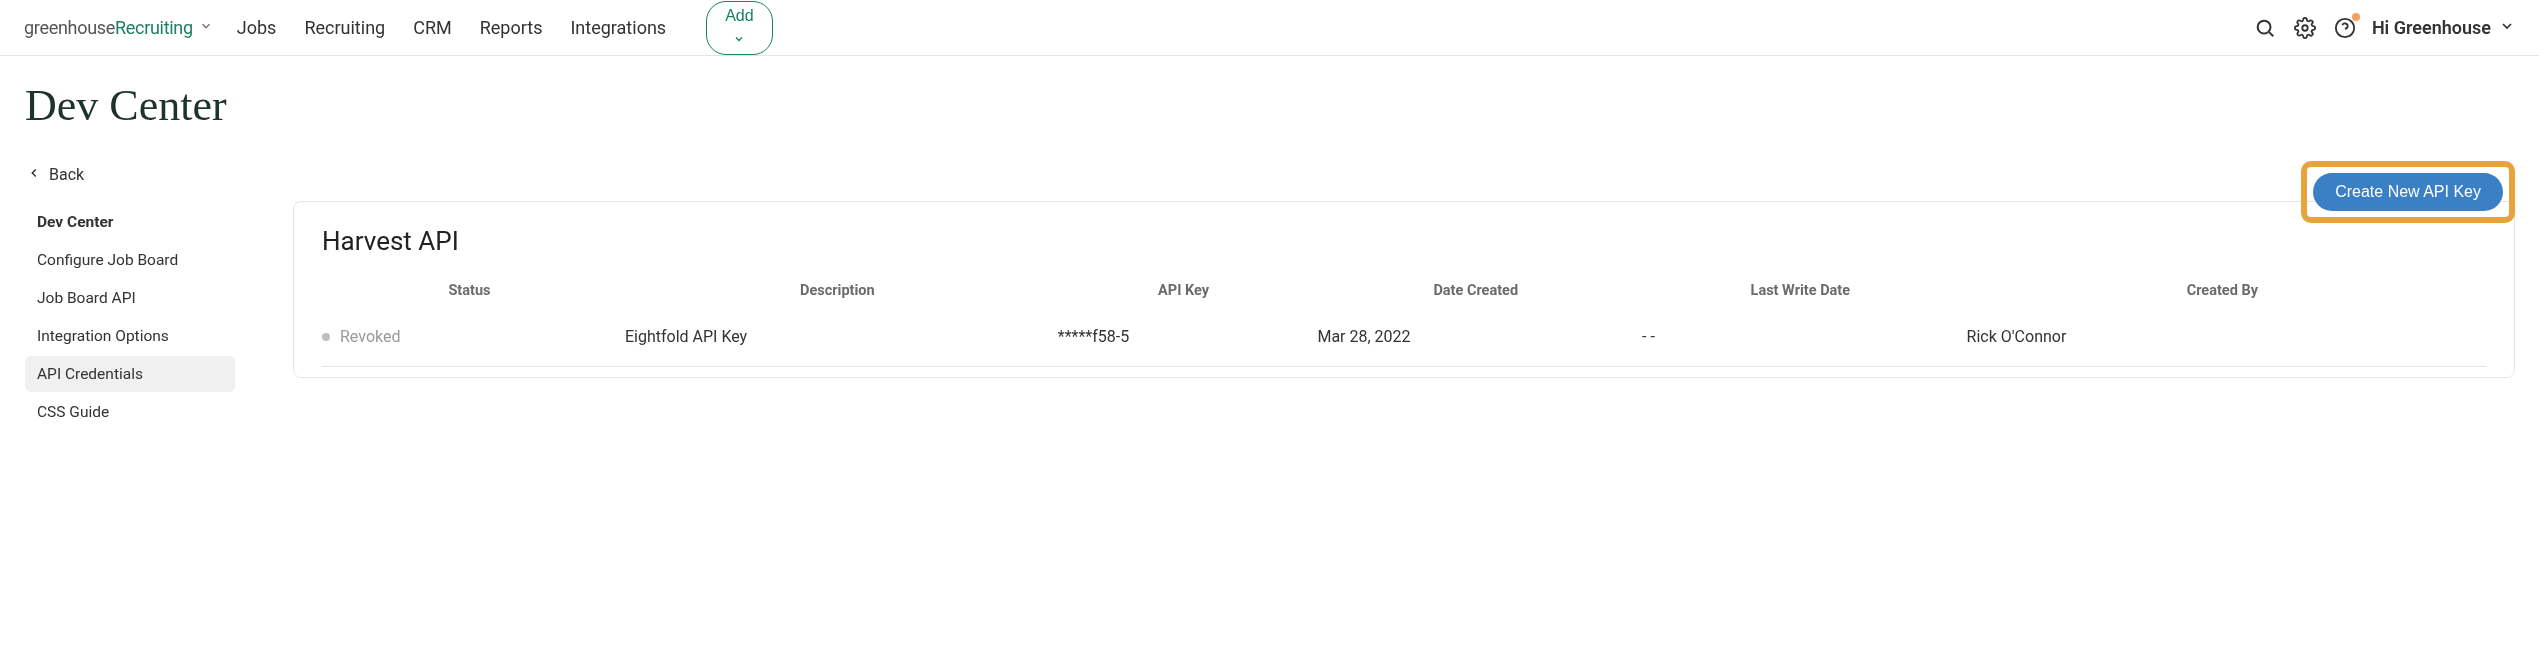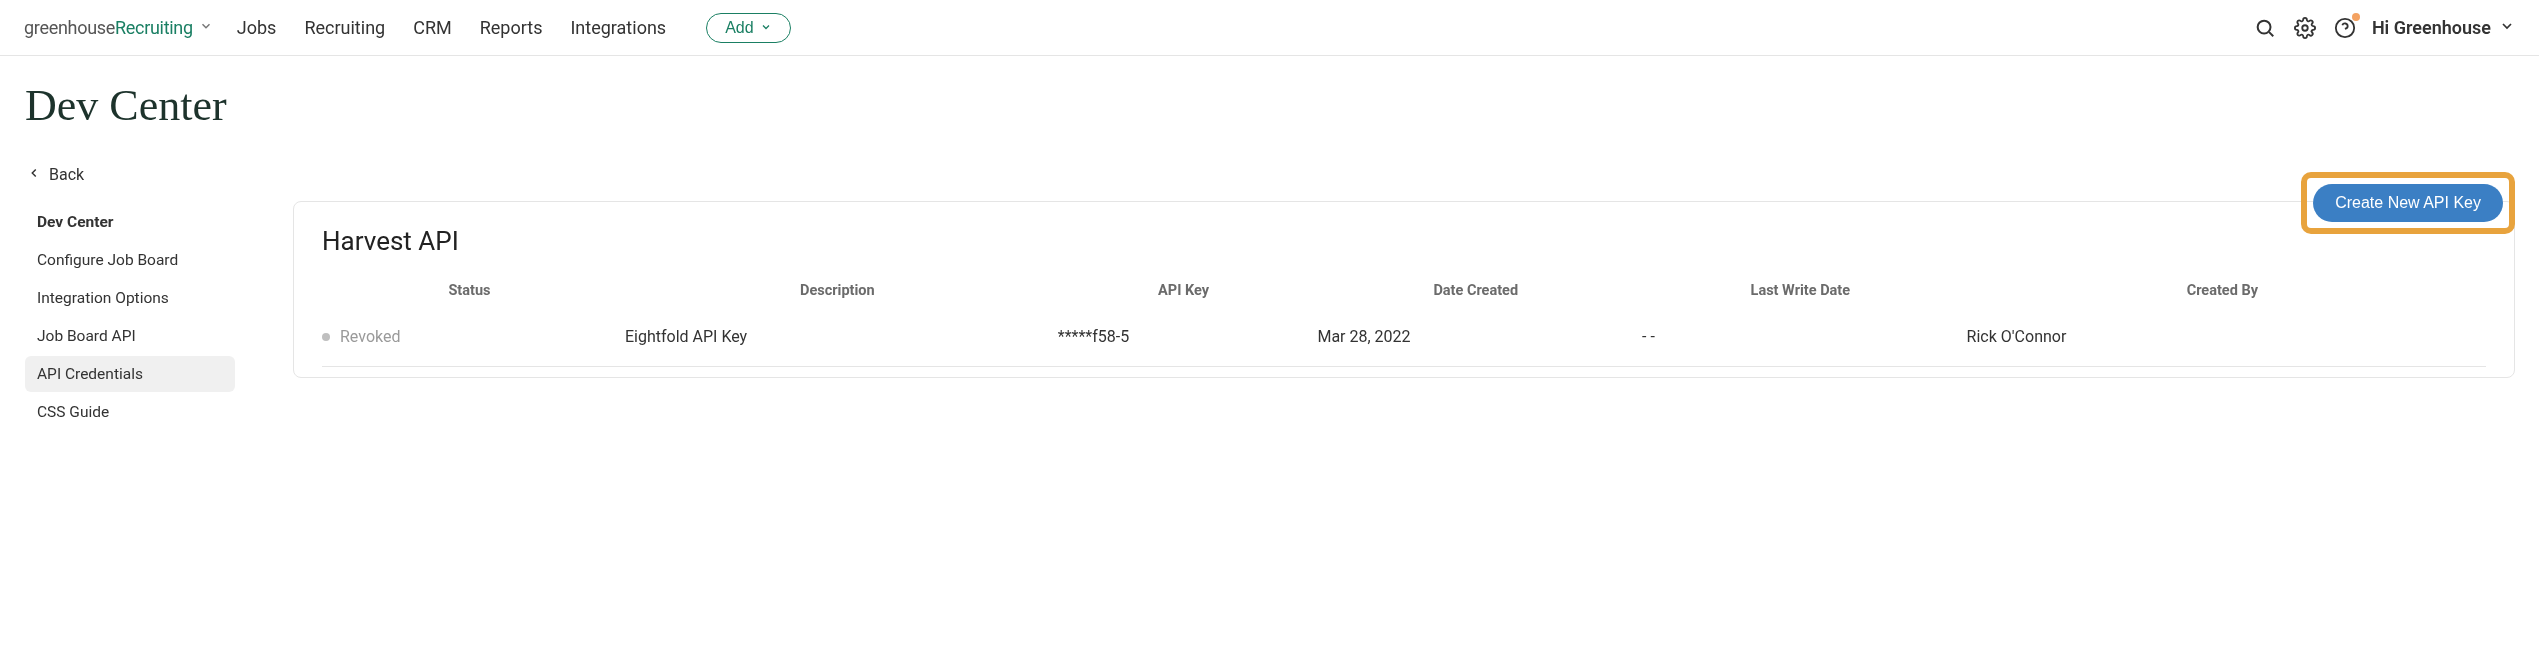--- a/index.html
+++ b/index.html
@@ -62,20 +62,21 @@
     align-items: center;
     gap: 6px;
     border: 1.5px solid var(--green-brand);
     color: var(--green-brand);
     border-radius: 20px;
     padding: 5px 18px;
     font-size: 16px;
     margin-left: 40px;
     cursor: pointer;
     background: #fff;
+    flex-direction: column;
   }
   .add-btn svg { stroke: var(--green-brand); }
   .topnav-spacer { flex: 1; }
   .topnav-right {
     display: flex;
     align-items: center;
     gap: 14px;
   }
   .icon-btn {
     display:inline-flex;
@@ -149,21 +150,21 @@
     font-weight:400;
   }
   
   .main-area {
     flex:1;
     position:relative;
     padding-top: 8px;
   }
   .create-btn-wrap {
     position:absolute;
-    top: 17px;
+    top: 6px;
     right: 0;
     border: 6px solid var(--orange-highlight);
     border-radius: 10px;
     padding: 6px;
   }
   .create-btn {
     background: var(--blue-primary);
     color:#fff;
     border:none;
     border-radius:22px;
@@ -295,24 +296,24 @@
         </span>
         <span>Back</span>
       </div>
       <div class="sidebar-item head">
         <span>Dev Center</span>
       </div>
       <div class="sidebar-item">
         <span>Configure Job Board</span>
       </div>
       <div class="sidebar-item">
+        <span>Job Board API</span>
+      </div>
+      <div class="sidebar-item">
         <span>Integration Options</span>
-      </div>
-      <div class="sidebar-item">
-        <span>Job Board API</span>
       </div>
       <div class="sidebar-item sel">
         <span>API Credentials</span>
       </div>
       <div class="sidebar-item">
         <span>CSS Guide</span>
       </div>
     </div>
 
     <div class="main-area">

